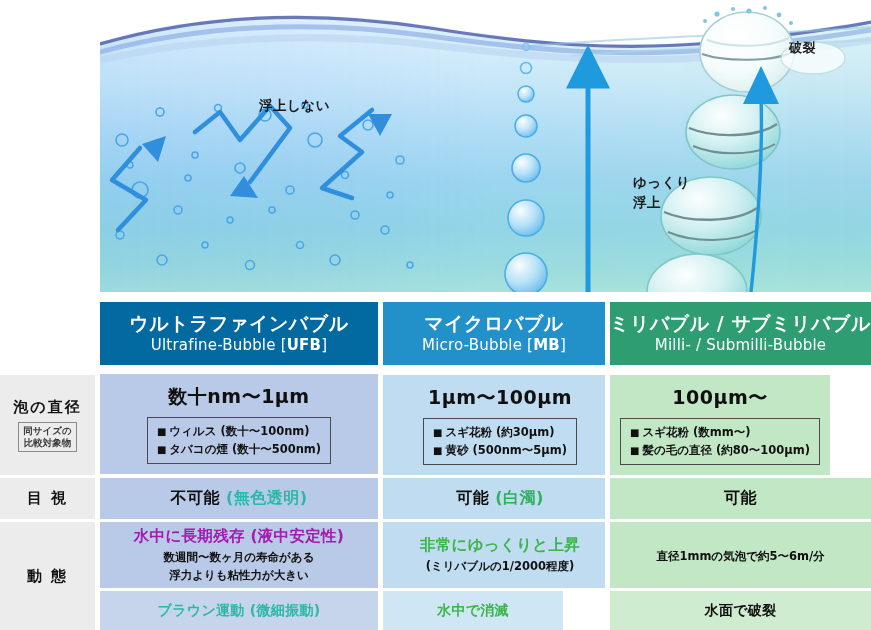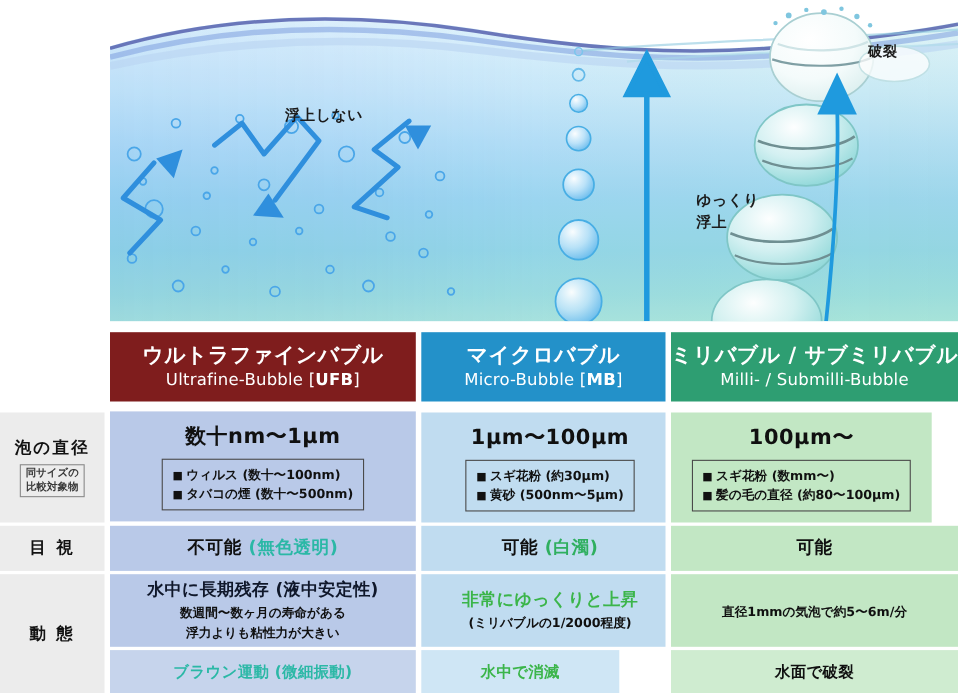--- a/index.html
+++ b/index.html
@@ -62,21 +62,21 @@
 
   
   .hdr{
     display:flex;flex-direction:column;align-items:center;justify-content:center;
     color:#ffffff;text-align:center;
   }
   .hdr .jp{font-size:19px;font-weight:700;letter-spacing:.5px;line-height:1.15;}
   .hdr .en{font-size:15px;font-weight:400;letter-spacing:.2px;margin-top:2px;}
   .hdr .en b{font-weight:700;}
 
-  .c-ufb-hdr{background:#7f1d1d;}
+  .c-ufb-hdr{background:#0369a1;}
   .c-mb-hdr{background:#2391c9;}
   .c-ml-hdr{background:#2e9e72;}
 
   .body-cell{
     display:flex;flex-direction:column;align-items:center;justify-content:center;
     text-align:center;color:#101010;
   }
   .c-ufb{background:#b9c9e8;}
   .c-mb{background:#c0dcf0;padding-left:12px;}
   .c-ml{background:#c2e7c4;}
@@ -91,21 +91,21 @@
     text-align:left;padding:5px 9px;color:#111;
   }
   .examples div{white-space:nowrap;}
   .examples .sq{font-size:10px;margin-right:3px;}
 
   .mishi{font-size:16px;font-weight:700;letter-spacing:.5px;}
   .tealtx{color:#2bb8a6;}
   .greentx{color:#2faf5f;}
 
   .dyn-head{font-size:15.5px;font-weight:700;letter-spacing:.3px;line-height:1.3;}
-  .dyn-head.teal{color:#0f172a;}
+  .dyn-head.teal{color:#a21caf;}
   .dyn-head.green{color:#3bb54a;}
   .dyn-head.black{color:#101010;}
   .dyn-sub{font-size:11.5px;font-weight:700;line-height:1.55;margin-top:3px;color:#101010;}
 
   .last{font-size:14px;font-weight:700;letter-spacing:.3px;}
   .last.teal{color:#2bb8a6;}
   .last.green{color:#3bb54a;}
   .last.black{color:#101010;}
 </style>
 </head>
@@ -286,21 +286,21 @@
         <div><span class="sq">■</span><span>タバコの煙 (数十〜500nm)</span></div>
       </div>
     </div>
     <div class="cell body-cell c-mb" style="left:383px;top:83px;width:222px;height:100px;">
       <div class="dia">1μm〜100μm</div>
       <div class="examples">
         <div><span class="sq">■</span><span>スギ花粉 (約30μm)</span></div>
         <div><span class="sq">■</span><span>黄砂 (500nm〜5μm)</span></div>
       </div>
     </div>
-    <div class="cell body-cell c-ml" style="left:610px;top:83px;width:237px;height:100px;">
+    <div class="cell body-cell c-ml" style="left:610px;top:83px;width:220px;height:100px;">
       <div class="dia">100μm〜</div>
       <div class="examples">
         <div><span class="sq">■</span><span>スギ花粉 (数mm〜)</span></div>
         <div><span class="sq">■</span><span>髪の毛の直径 (約80〜100μm)</span></div>
       </div>
     </div>
 
     <div class="cell body-cell c-ufb" style="left:100px;top:186px;width:278px;height:41px;">
       <div class="mishi"><span>不可能 </span><span class="tealtx">(無色透明)</span></div>
     </div>

